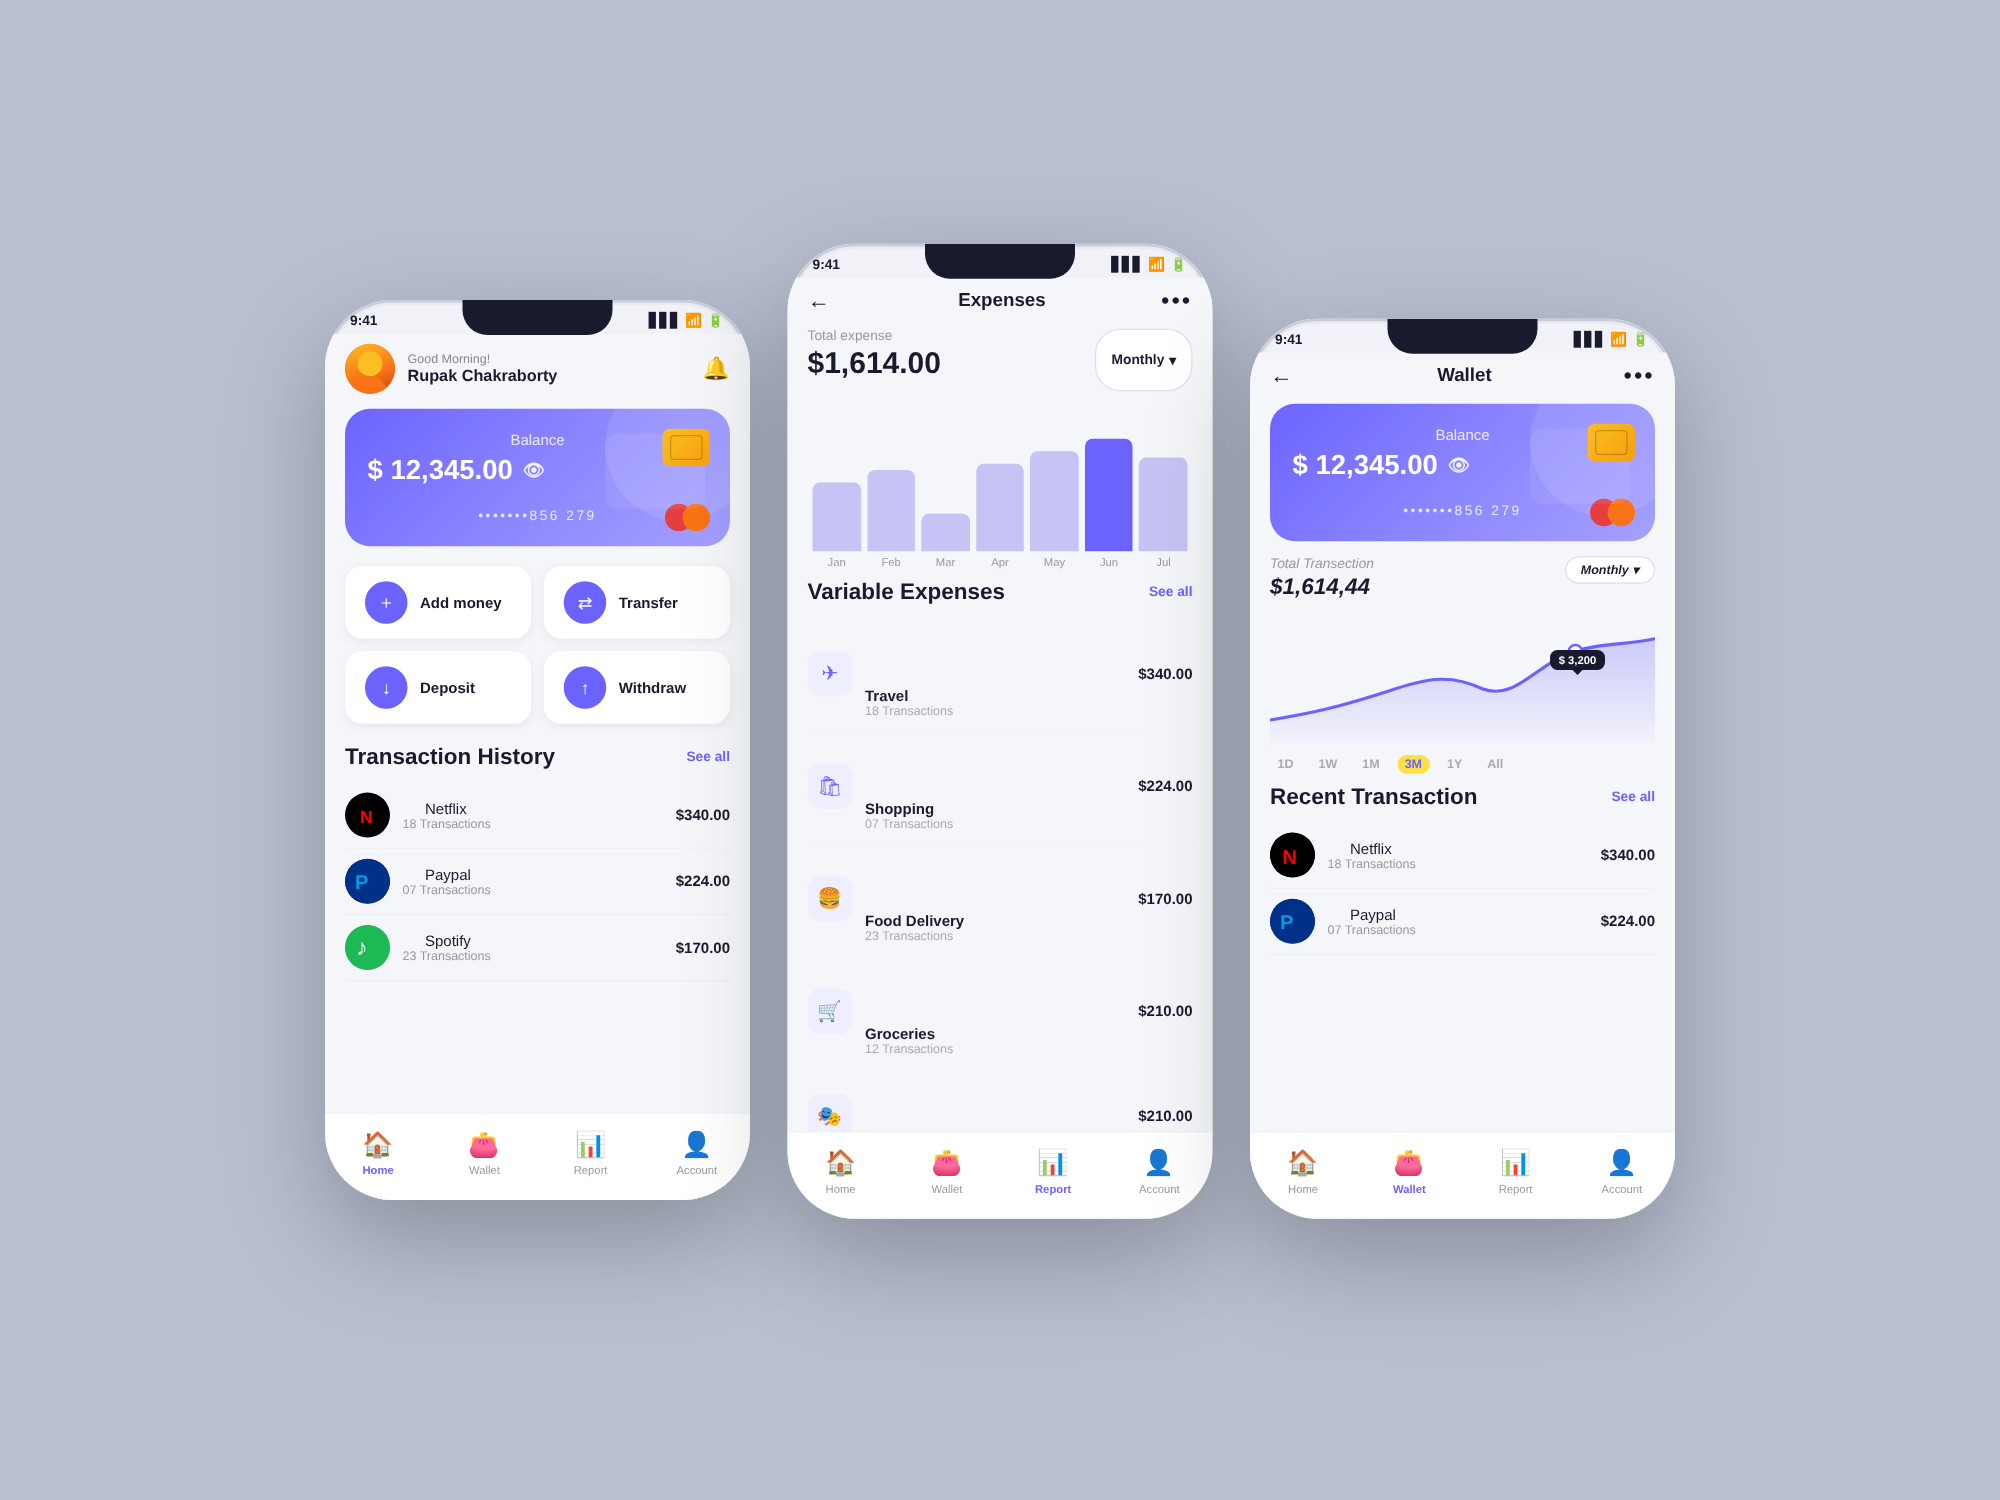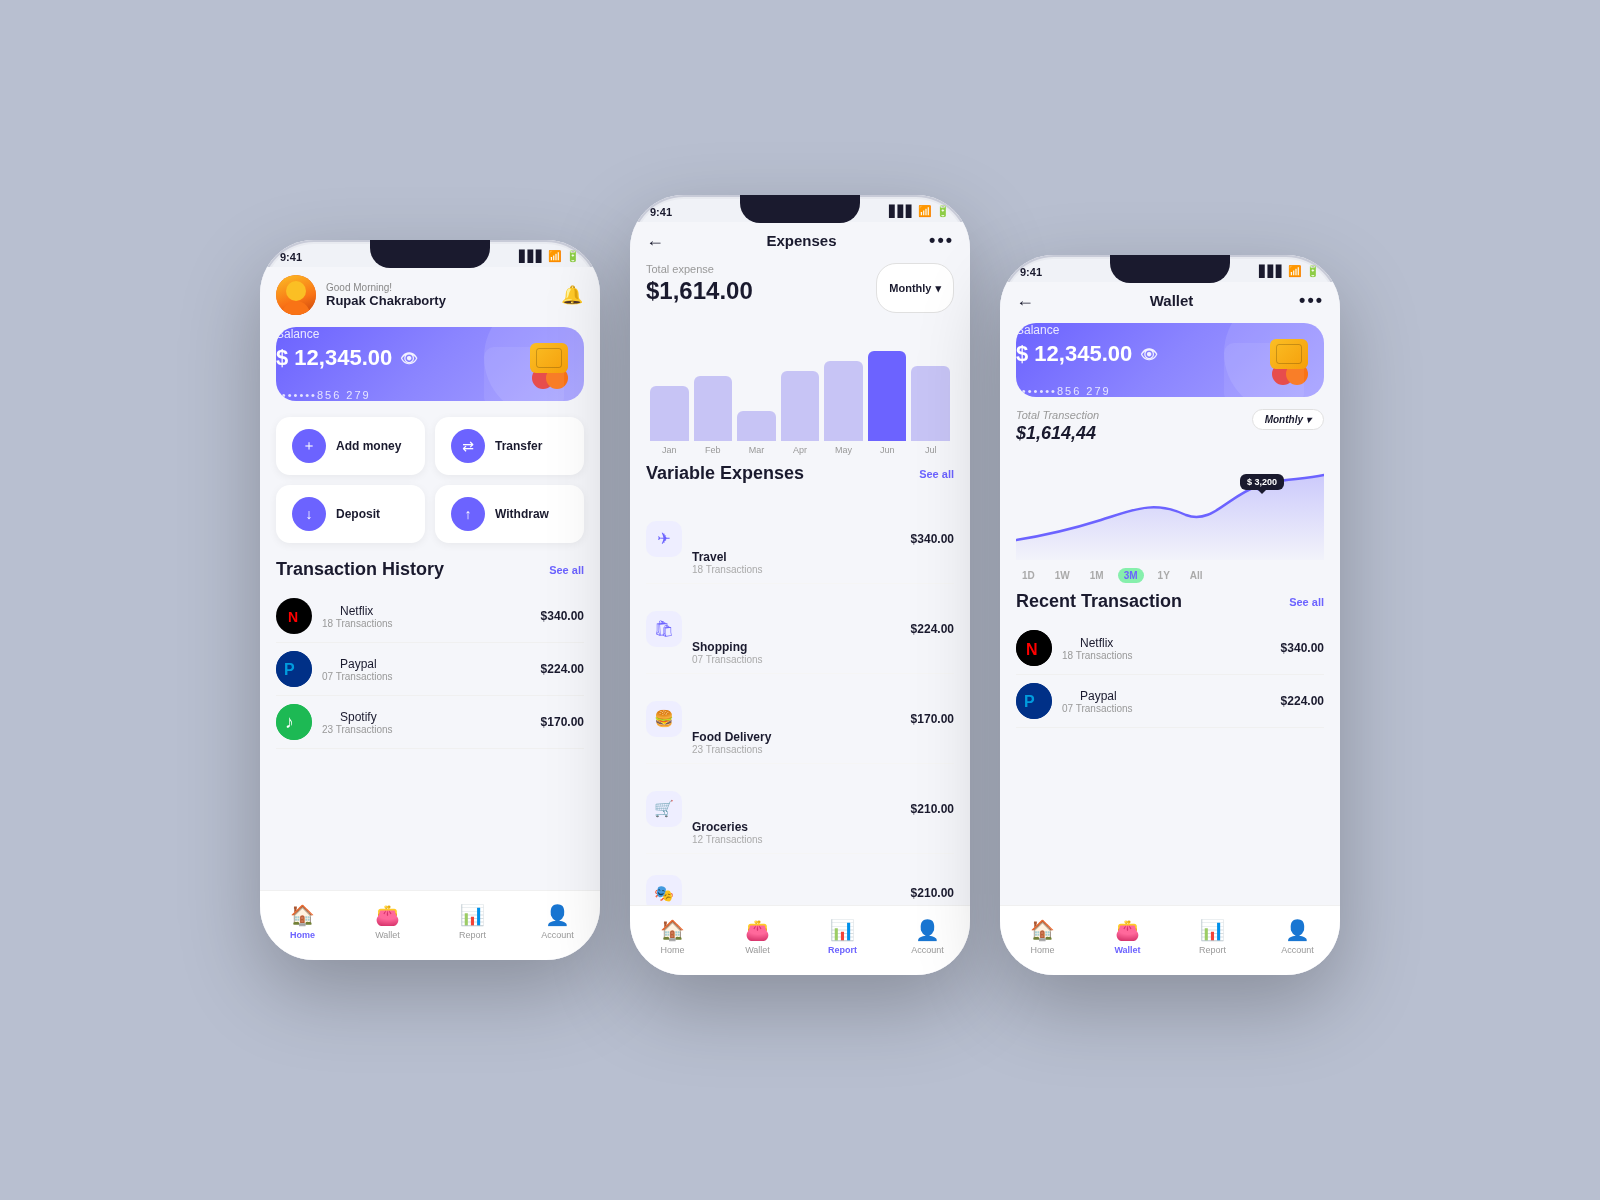--- a/index.html
+++ b/index.html
@@ -122,24 +122,26 @@
       background: #f97316;
       border-radius: 14px 14px 0 0;
     }
     .greeting { font-size: 10px; color: #888; }
     .username { font-size: 13px; font-weight: 700; color: #1a1a2e; }
     .bell-icon { font-size: 18px; color: #1a1a2e; }
     
     .balance-card {
       background: linear-gradient(135deg, #6c63ff 0%, #8b85ff 50%, #a5a0ff 100%);
       border-radius: 20px;
+      padding: 18px;
       color: white;
       margin-bottom: 16px;
       position: relative;
       overflow: hidden;
+      text-align: center;
     }
     .balance-card::before {
       content: '';
       position: absolute;
       right: -20px; top: -30px;
       width: 120px; height: 120px;
       background: rgba(255,255,255,0.1);
       border-radius: 50%;
     }
     .balance-card::after {
@@ -348,21 +350,21 @@
       margin: 8px 0;
     }
     .tf {
       font-size: 10px;
       color: #aaa;
       font-weight: 600;
       padding: 2px 6px;
       border-radius: 10px;
     }
     .tf.active {
-      background: #86efac;
+      background: #fde047;
       color: #6c63ff;
     }
     .wallet-total-wrap {
       display: flex;
       justify-content: space-between;
       align-items: flex-start;
       margin-bottom: 4px;
       font-style: italic;
     }
     .wallet-filter {
@@ -370,21 +372,21 @@
       border: 1px solid #e0e0e0;
       border-radius: 20px;
       padding: 4px 12px;
       font-size: 10px;
       font-weight: 600;
       color: #1a1a2e;
       display: flex; align-items: center; gap: 3px;
     }
     .price-tooltip {
       position: absolute;
-      top: 14px; right: 40px;
+      top: 24px; right: 40px;
       background: #1a1a2e;
       color: white;
       font-size: 9px;
       font-weight: 700;
       padding: 3px 7px;
       border-radius: 6px;
     }
     .price-tooltip::after {
       content: '';
       position: absolute;

